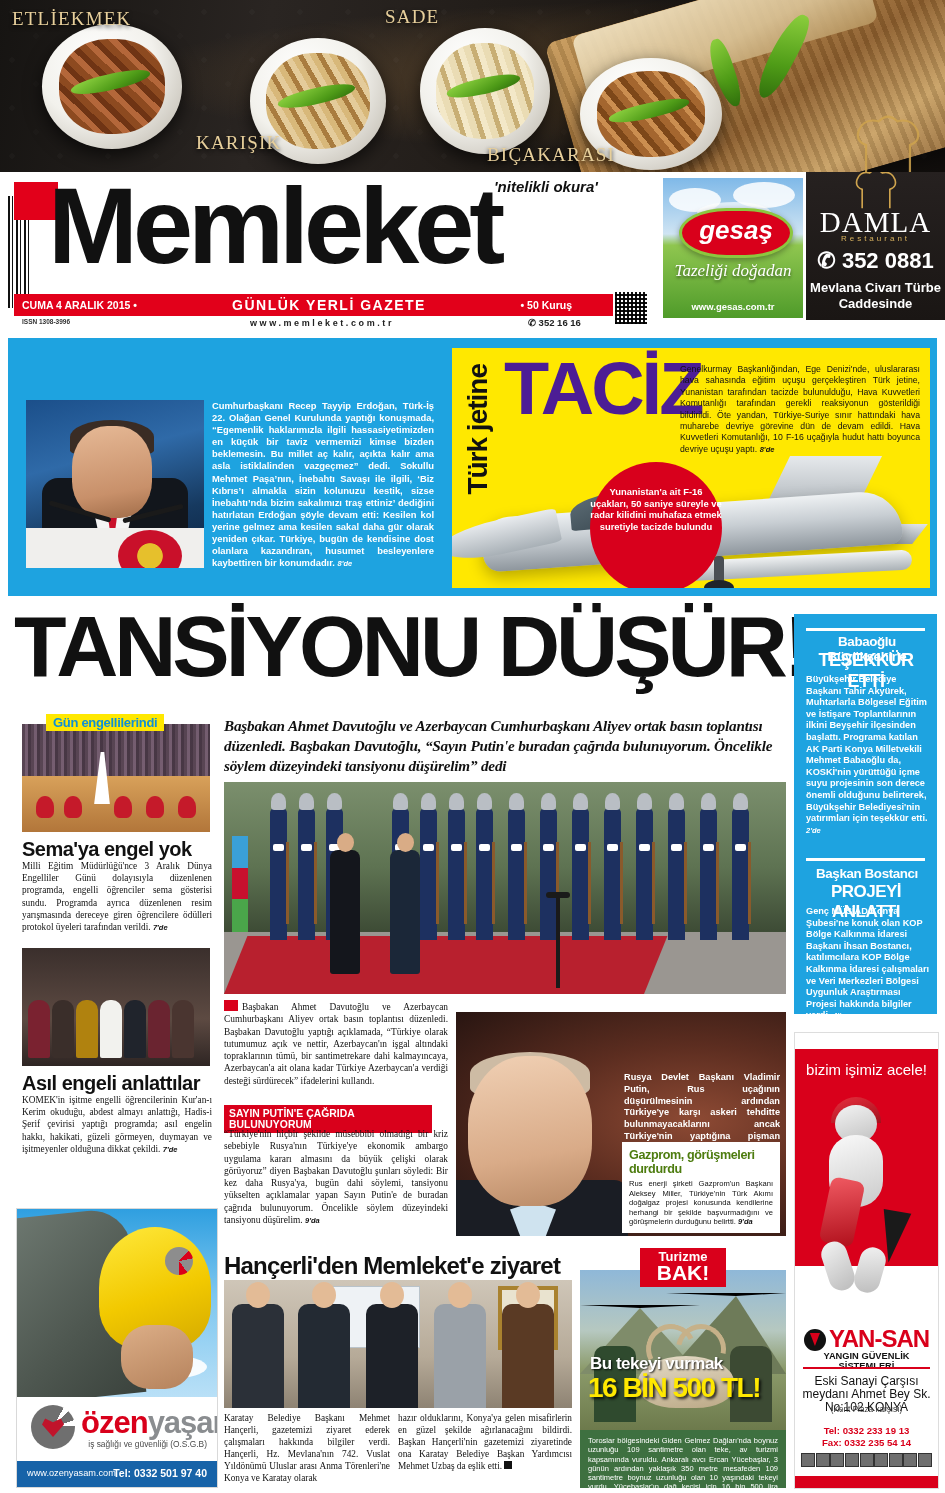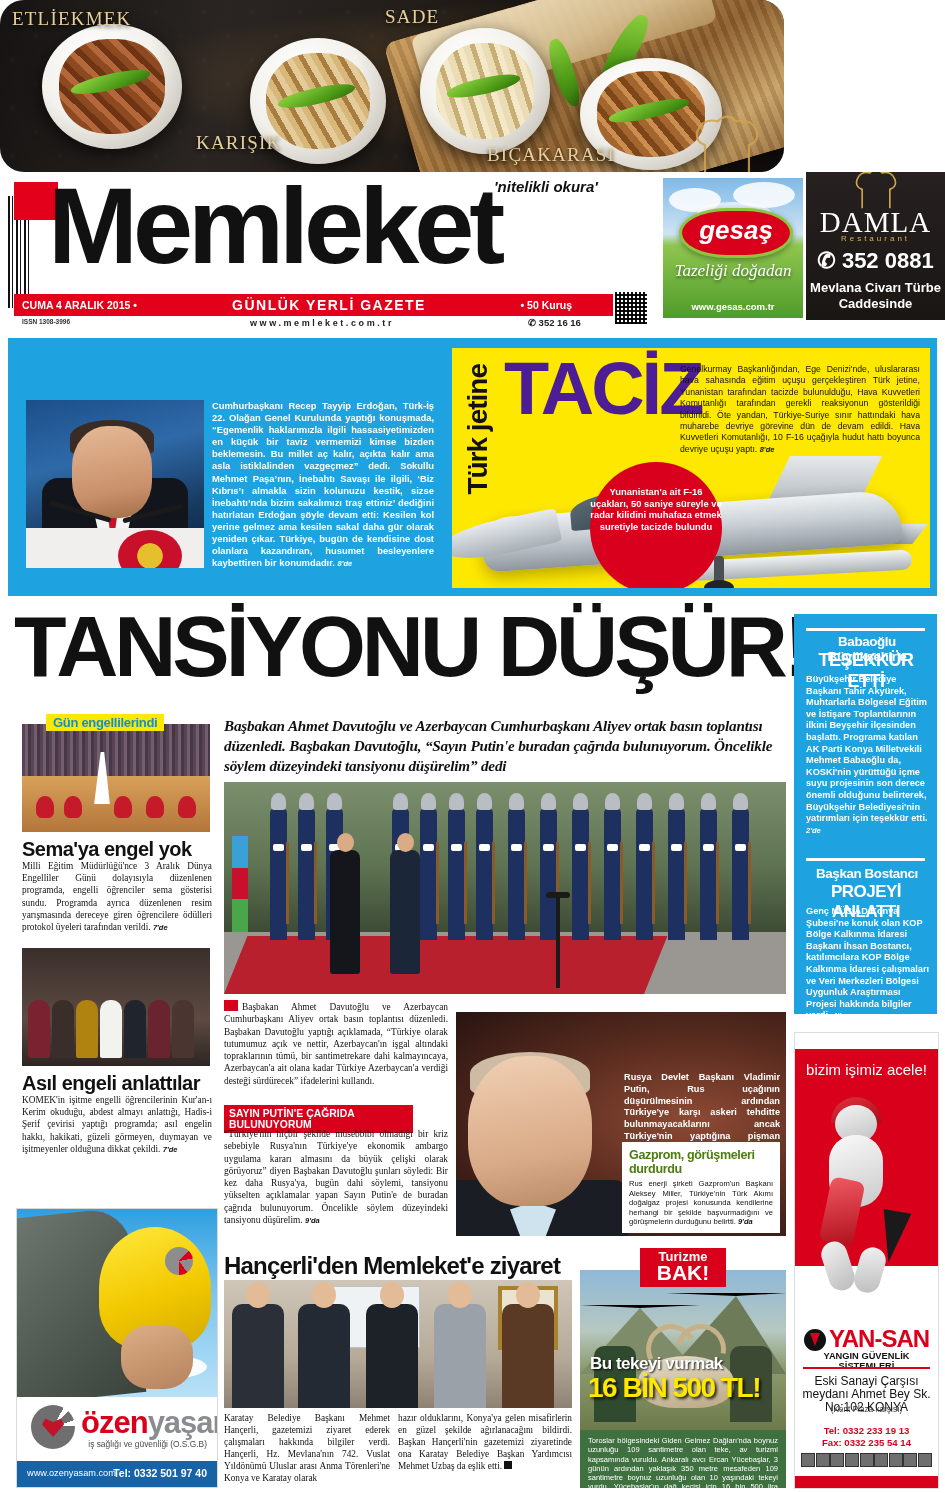--- a/index.html
+++ b/index.html
@@ -4,25 +4,25 @@
 <title>Memleket Gazetesi</title>
 <style>
   html,body{margin:0;padding:0;background:#ffffff;}
   body{
     width:945px;height:1493px;position:relative;overflow:hidden;
     font-family:"Liberation Sans",sans-serif;color:#000;
   }
   .abs{position:absolute;}
 
   
-  #food-banner{left:0;top:0;width:784px;height:172px;
+  #food-banner{left:0;top:0;width:945px;height:172px;
     background:
       radial-gradient(ellipse at 78% 45%, rgba(150,110,60,.55) 0%, rgba(0,0,0,0) 58%),
       linear-gradient(100deg,#161412 0%,#2a2522 28%,#221d19 52%,#120f0d 100%);
-    overflow:hidden;border-radius:24px;}
+    overflow:hidden;}
   .damask{position:absolute;inset:0;opacity:.22;
     background-image:
       radial-gradient(circle at 12px 12px, rgba(255,255,255,.10) 2.5px, transparent 3px),
       radial-gradient(circle at 36px 36px, rgba(255,255,255,.07) 2.5px, transparent 3px);
     background-size:48px 48px;}
   
   .pide-slab{position:absolute;right:-40px;top:-18px;width:420px;height:210px;
     transform:rotate(-16deg);border-radius:12px;
     background:
       repeating-linear-gradient(84deg, rgba(0,0,0,.10) 0 5px, rgba(255,255,255,.05) 5px 11px),
@@ -227,21 +227,21 @@
   .leader{position:absolute;bottom:20px;width:30px;height:124px;border-radius:8px 8px 3px 3px;}
   .leader::before{content:"";position:absolute;left:7px;top:-17px;width:17px;height:19px;border-radius:50%;
     background:#d9ac86;}
   .az-flag{position:absolute;left:8px;bottom:62px;width:16px;height:96px;
     background:linear-gradient(180deg,#3aa0d8 0 33%,#c8102e 33% 66%,#4aa64a 66% 100%);}
 
   #article-body{left:224px;top:1000px;width:224px;font-family:"Liberation Serif",serif;
     font-size:9.4px;line-height:12.3px;color:#111;text-align:justify;}
   #article-body .sq{display:inline-block;width:14px;height:11px;background:#d9001b;
     margin-right:4px;vertical-align:-1px;}
-  #sayin-bar{left:224px;top:1105px;width:189px;background:#d9001b;color:#fff;font-size:10.4px;
+  #sayin-bar{left:224px;top:1105px;width:208px;background:#d9001b;color:#fff;font-size:10.4px;
     font-weight:bold;padding:3px 5px;box-sizing:border-box;font-family:"Liberation Sans",sans-serif;}
   #article-body2{left:224px;top:1128px;width:224px;font-family:"Liberation Serif",serif;
     font-size:9.4px;line-height:12.3px;color:#111;text-align:justify;}
   .pg{font-family:"Liberation Sans",sans-serif;font-weight:bold;font-size:7.5px;font-style:italic;}
 
   
   #putin-box{left:456px;top:1012px;width:330px;height:224px;overflow:hidden;
     background:radial-gradient(ellipse at 72% 48%, #8d4a34 0%, #5c2d20 45%, #241310 100%);}
   #putin-title{position:absolute;left:6px;top:-6px;font-size:46px;font-weight:bold;color:#fff;
     letter-spacing:-2px;z-index:3;}

